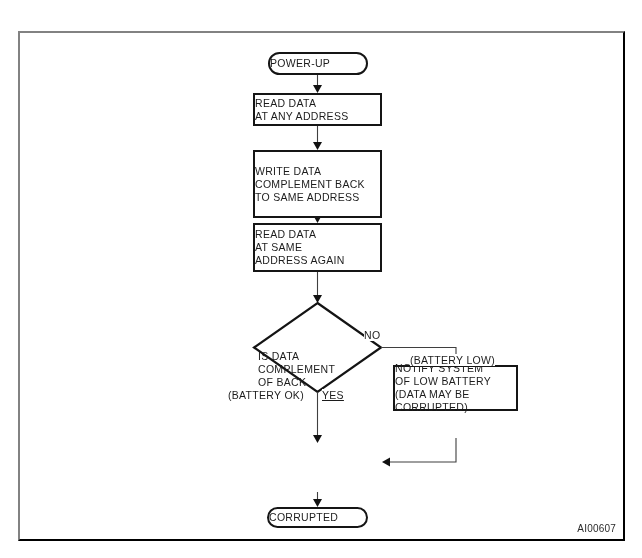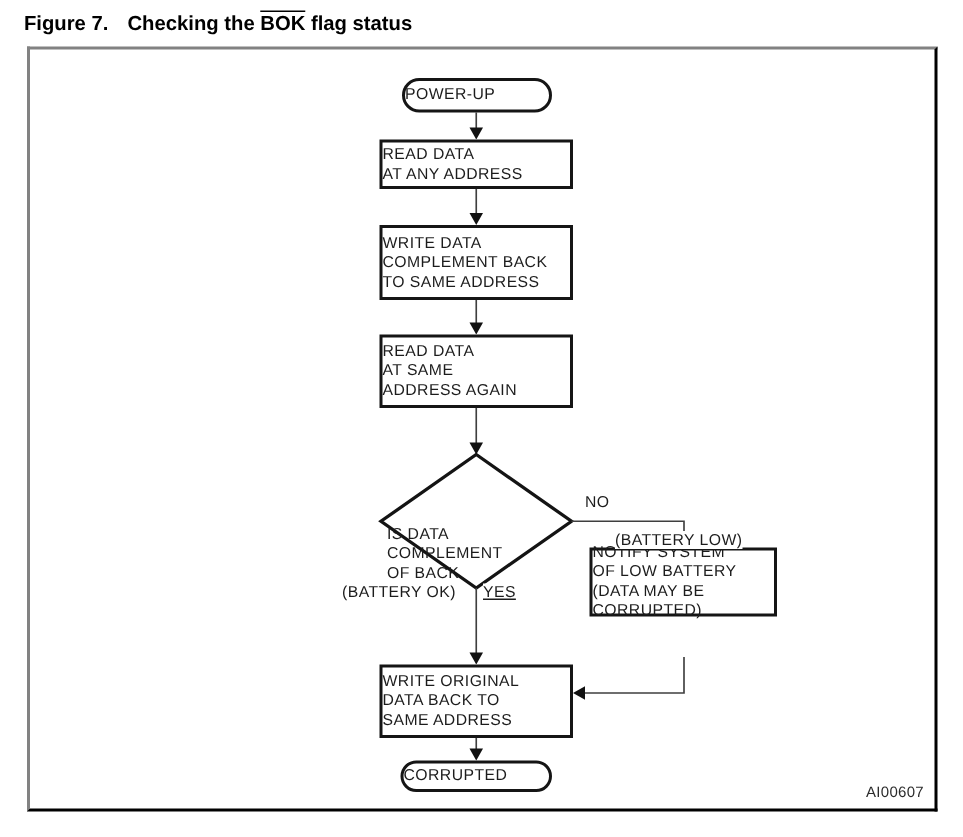--- a/index.html
+++ b/index.html
@@ -37,50 +37,47 @@
     font-size: 10.5px; line-height: 13px; color: #1c1c1c; letter-spacing: 0.3px;
     background: #fff;
   }
   .rect { border: 2px solid #151515; }
   .oval { border: 2px solid #151515; border-radius: 13px; }
   .decision-text { background: transparent; margin-top: 28px; }
 
   
   .n-power    { left: 248px; top: 19px;  width: 100px; height: 23px; }
   .n-read1    { left: 233px; top: 60px;  width: 129px; height: 33px; }
-  .n-write-c  { left: 233px; top: 117px; width: 129px; height: 50px; }
+  .n-write-c  { left: 233px; top: 117px; width: 129px; height: 68px; }
   .n-read2    { left: 233px; top: 190px; width: 129px; height: 49px; }
   .n-decision { left: 238px; top: 288px; width: 119px; height: 54px; }
   .n-notify   { left: 373px; top: 332px; width: 125px; height: 46px; }
   .n-write-o  { left: 233px; top: 410px; width: 129px; height: 49px; }
   .n-continue { left: 247px; top: 474px; width: 101px; height: 21px; }
 
   
   .edge-label {
     position: absolute; font-size: 10.5px; color: #1c1c1c;
     letter-spacing: 0.3px; white-space: nowrap; background: #fff;
   }
-  .l-no   { left: 370px; top: 296px; }
+  .l-no   { left: 344px; top: 296px; }
   .l-low  { left: 390px; top: 296px; margin-top: 25px; }
   .l-ok   { left: 208px; top: 356px; }
   .l-yes  { left: 302px; top: 356px; text-decoration: underline; }
 
   .image-ref {
     position: absolute; right: 7px; bottom: 5px;
     font-size: 10px; color: #2b2b2b; letter-spacing: 0.2px;
   }
 </style>
 </head>
 <body>
 
 <div class="page">
 
-  <div class="figure-title">
-    <span class="fig-label">Figure 7.</span><span><span>Checking the </span><span class="overline">BOK</span><span> flag status</span></span>
-  </div>
 
   <div class="frame">
 
     <svg class="connectors" width="603" height="506" viewBox="0 0 603 506">
 
       <path class="cline" d="M297.5 42 V53"></path>
       <polygon class="ahead" points="293,52 302,52 297.5,60"></polygon>
 
       <path class="cline" d="M297.5 93 V110"></path>
       <polygon class="ahead" points="293,109 302,109 297.5,117"></polygon>
@@ -134,25 +131,20 @@
       <div>READ?</div>
     </div>
 
     <div class="node rect n-notify">
       <div>NOTIFY SYSTEM</div>
       <div>OF LOW BATTERY</div>
       <div>(DATA MAY BE</div>
       <div>CORRUPTED)</div>
     </div>
 
-    <div class="node rect n-write-o">
-      <div>WRITE ORIGINAL</div>
-      <div>DATA BACK TO</div>
-      <div>SAME ADDRESS</div>
-    </div>
 
     <div class="node oval n-continue">
       <div>CORRUPTED</div>
     </div>
 
     <div class="edge-label l-no">NO</div>
     <div class="edge-label l-low">(BATTERY LOW)</div>
     <div class="edge-label l-ok">(BATTERY OK)</div>
     <div class="edge-label l-yes">YES</div>
 

